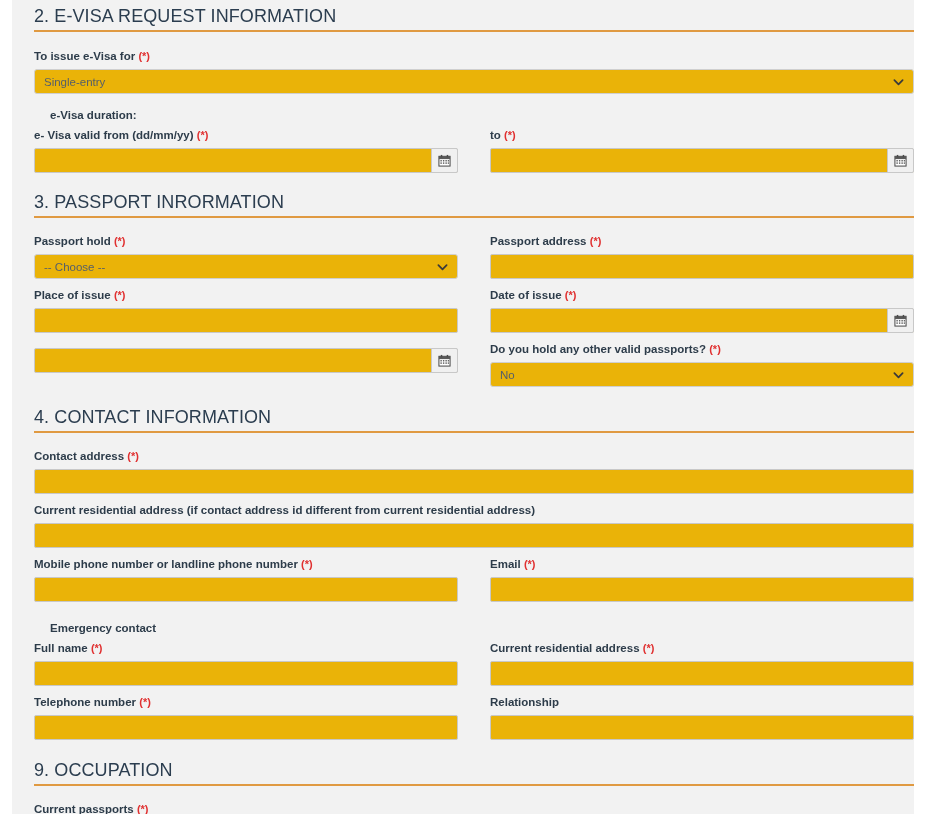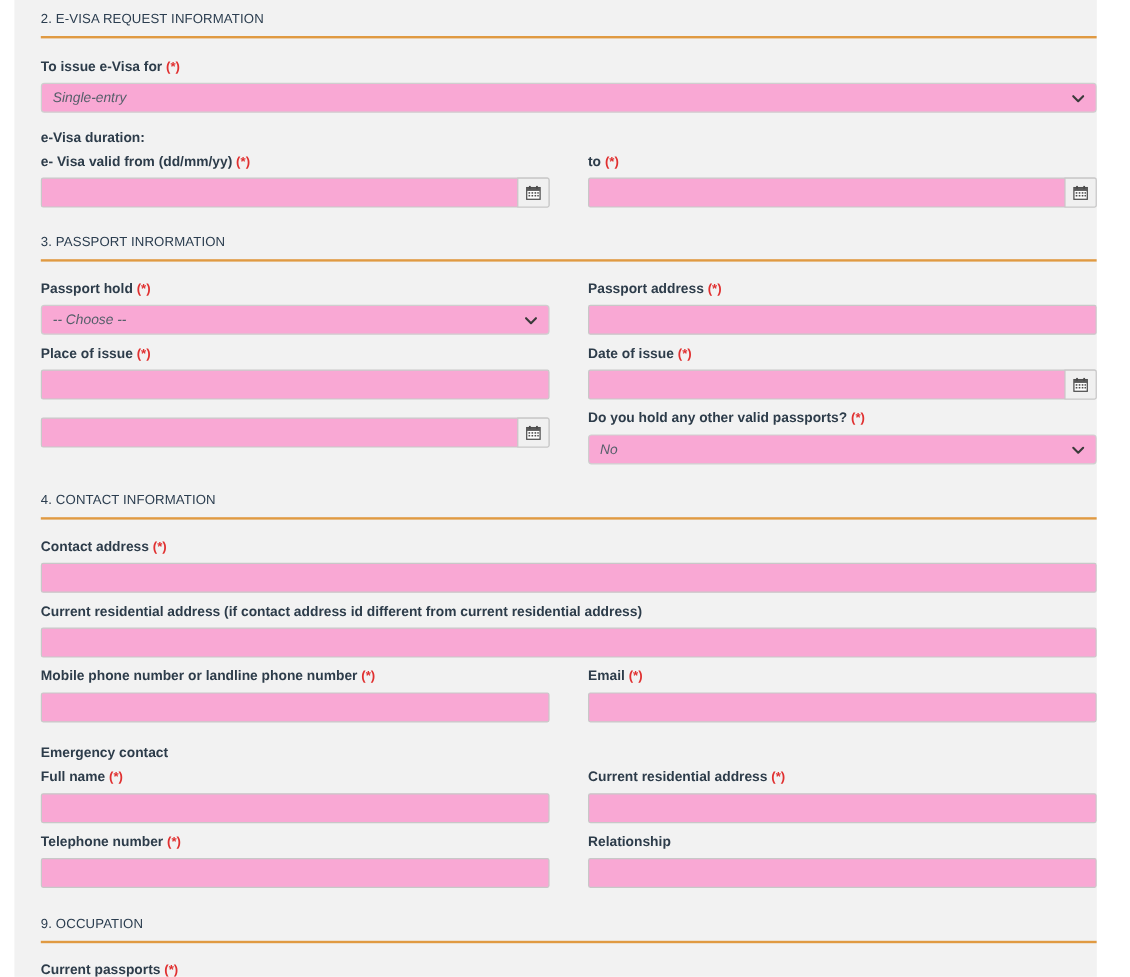--- a/index.html
+++ b/index.html
@@ -28,21 +28,21 @@
     left: 22px;
     top: 0;
     width: 880px;
   }
 
   
   .section {
     margin: 0;
   }
   .section-title {
-    font-size: 11px;
+    font-size: 18px;
     font-weight: 400;
     color: #2b3d4f;
     letter-spacing: 0.1px;
     padding: 0 0 5px 0;
     margin: 0;
     line-height: 18px;
     white-space: nowrap;
   }
   .section-rule {
     height: 2px;
@@ -64,31 +64,31 @@
     color: #e03030;
     font-weight: bold;
     font-size: 11px;
   }
   .label-plain {
     font-size: 11.5px;
     font-weight: bold;
     color: #2d3c4a;
     line-height: 14px;
     white-space: nowrap;
+    margin-left: 16px;
   }
 
   
   .field {
     position: relative;
     height: 25px;
     box-sizing: border-box;
-    background: #f9a8d4;
+    background: #eab308;
     border: 1px solid #c8c8c8;
     border-radius: 2px;
-    font-style: italic;
   }
   .field.sel {
     border: 1px solid #cfcfcf;
     border-radius: 3px;
     display: flex;
     align-items: center;
     padding-left: 9px;
   }
   .sel-value {
     font-size: 11.5px;

